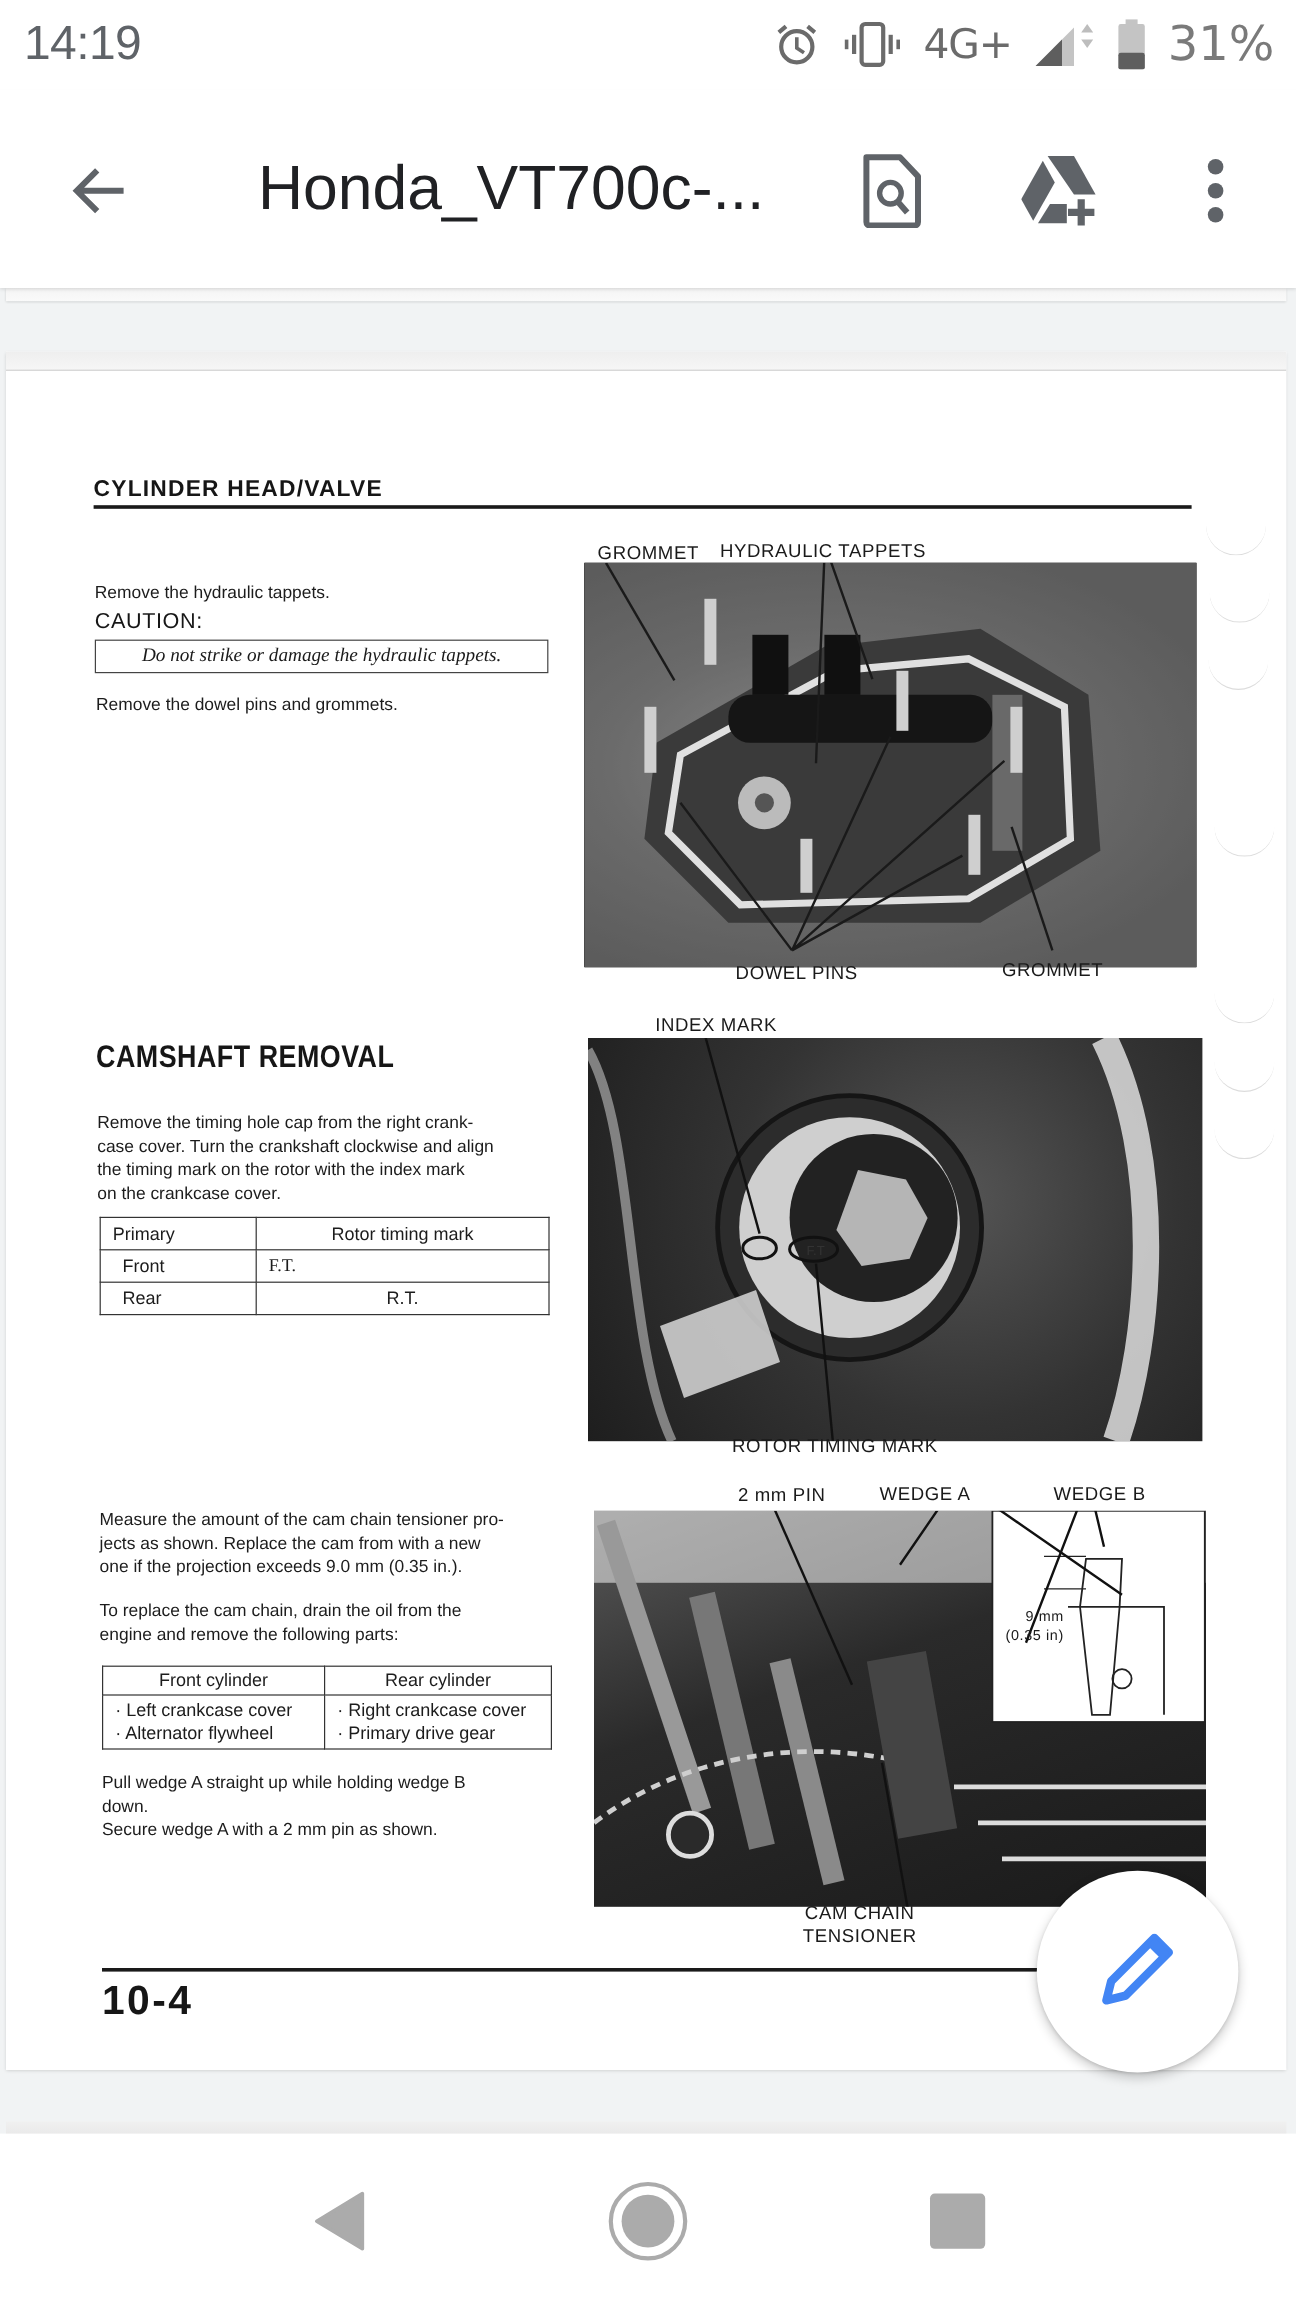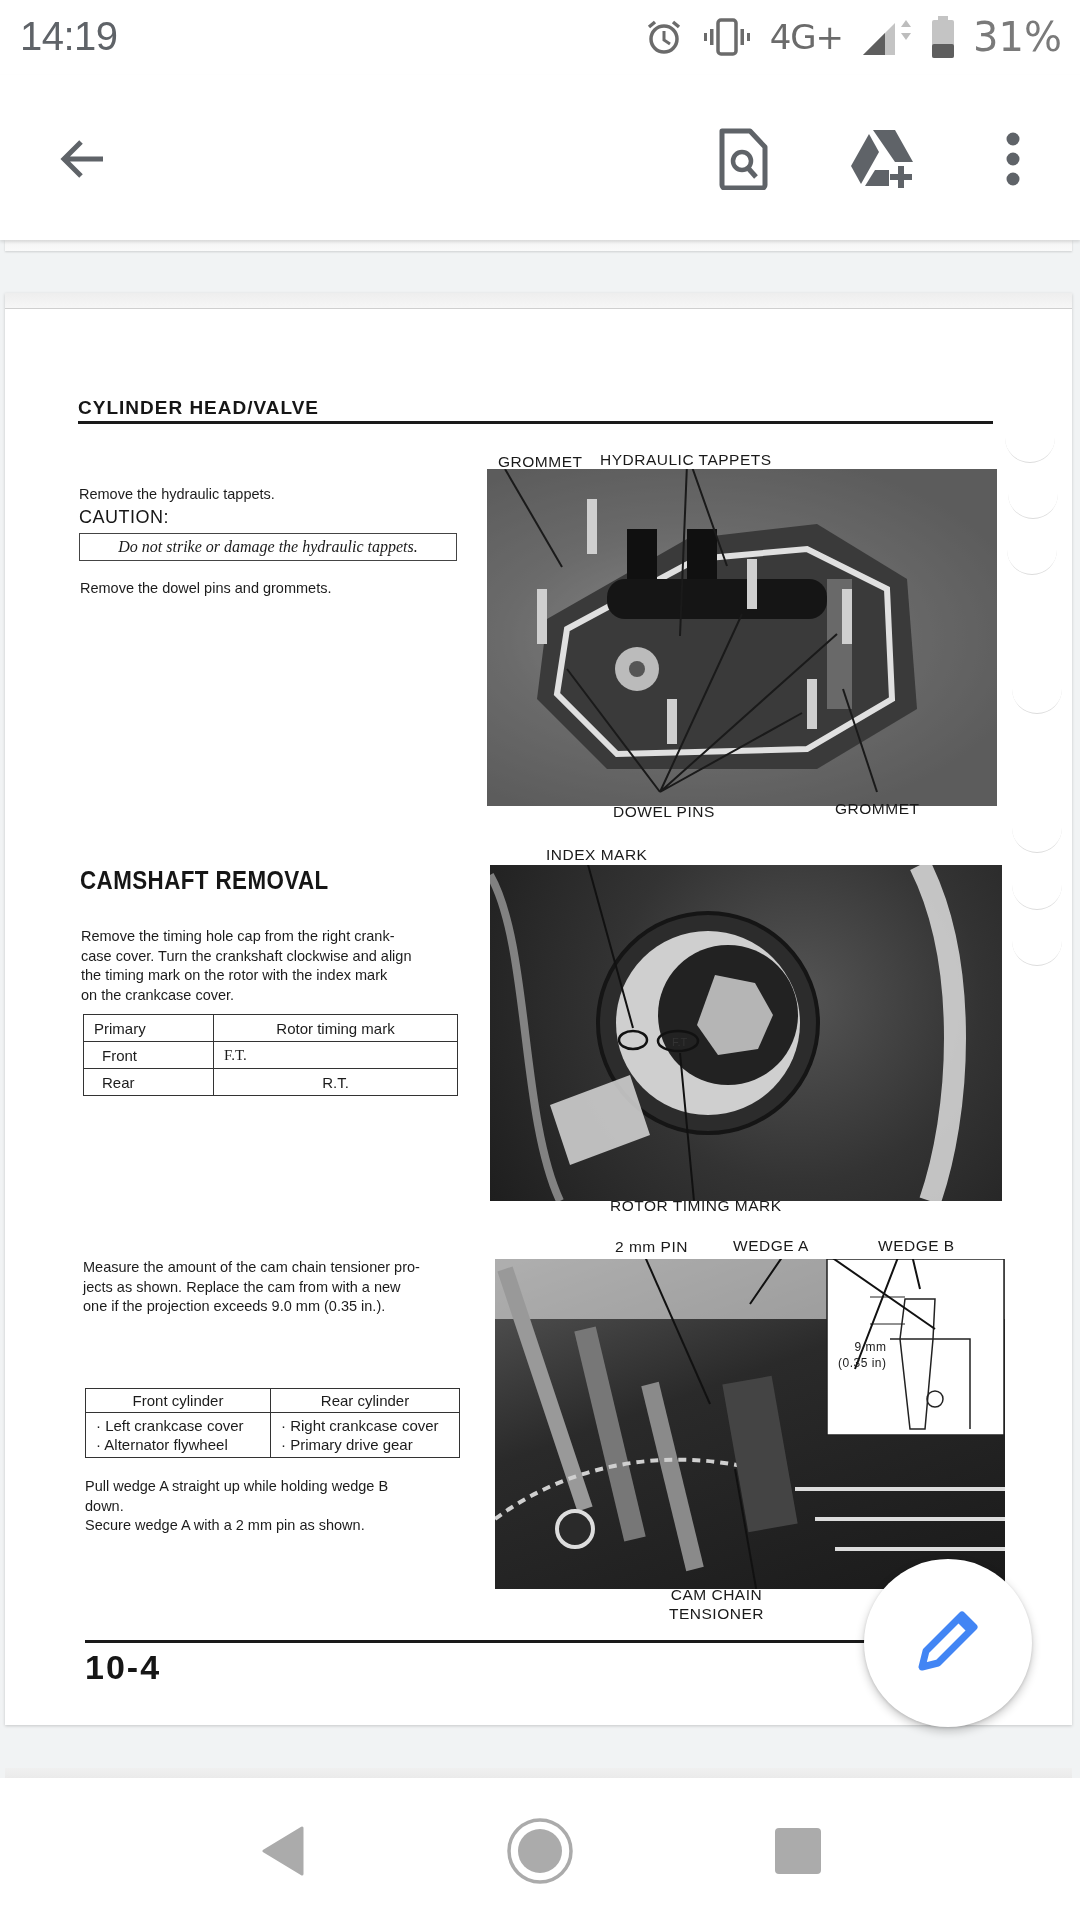--- a/index.html
+++ b/index.html
@@ -98,20 +98,21 @@
 </div>
 
 <div class="app-bar">
   <div class="back-btn">
     <span>
       <svg width="50" height="50" viewBox="0 0 50 50">
           <path d="M46 25H8M24 8L7 25l17 17" fill="none" stroke="#5f6368" stroke-width="5"></path>
         </svg>
     </span>
   </div>
+  <div class="doc-title">Honda_VT700c-...</div>
   <div class="ab-icon" style="left:705px;">
     <span>
       <svg width="52" height="62" viewBox="0 0 52 62">
           <path d="M5 3h28l15 16v38a3 3 0 0 1-3 3H8a3 3 0 0 1-3-3z" fill="none" stroke="#5f6368" stroke-width="5" stroke-linejoin="round"></path>
           <circle cx="25" cy="33" r="9" fill="none" stroke="#5f6368" stroke-width="4.5"></circle>
           <path d="M31 40l8 9" stroke="#5f6368" stroke-width="5"></path>
         </svg>
     </span>
   </div>
   <div class="ab-icon" style="left:848px;">
@@ -227,20 +228,24 @@
       </g>
     </svg>
   </div>
   <div class="fig-label" style="left:605px; top:904px;">ROTOR TIMING MARK</div>
 
   <div class="manual body-text" style="left:78px; top:965px; width:380px; text-align:justify;">
     <div>Measure the amount of the cam chain tensioner pro-</div>
     <div>jects as shown. Replace the cam from with a new</div>
     <div>one if the projection exceeds 9.0 mm (0.35 in.).</div>
   </div>
+  <div class="manual body-text" style="left:78px; top:1041px; width:380px; text-align:justify;">
+    <div>To replace the cam chain, drain the oil from the</div>
+    <div>engine and remove the following parts:</div>
+  </div>
   <table class="mt" style="left:80px; top:1095px; width:375px;">
     <tbody>
         <tr>
       <td style="text-align:center; height:24px; width:185px;">Front cylinder</td>
       <td style="text-align:center; height:24px;">Rear cylinder</td>
     </tr>
     <tr>
       <td class="bullet-cell">
         <div>· Left crankcase cover</div>
         <div>· Alternator flywheel</div>

